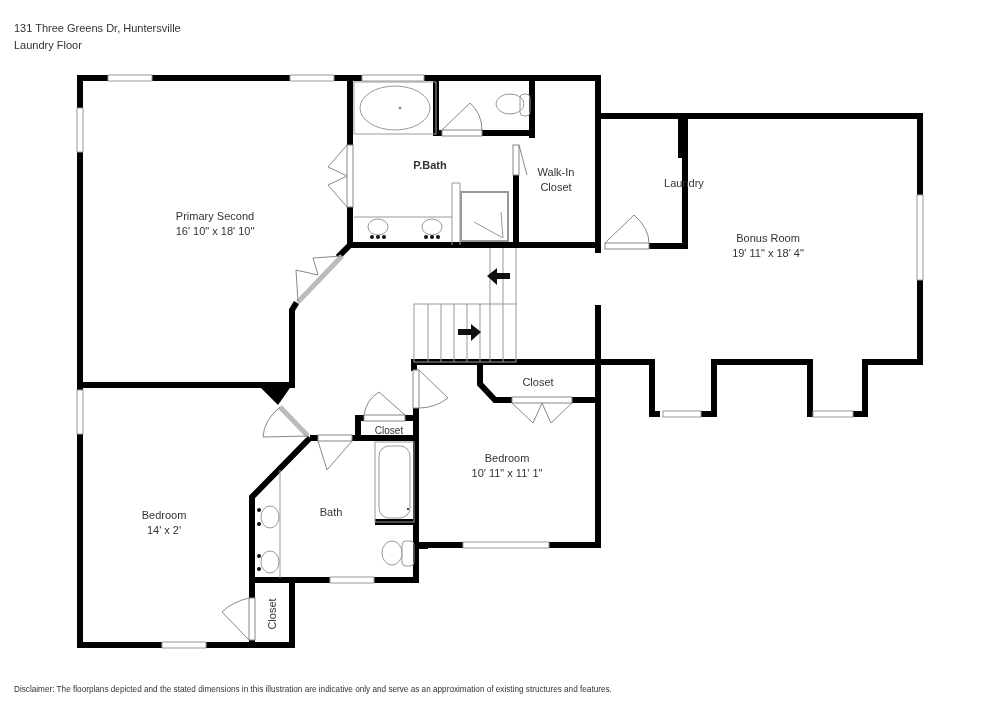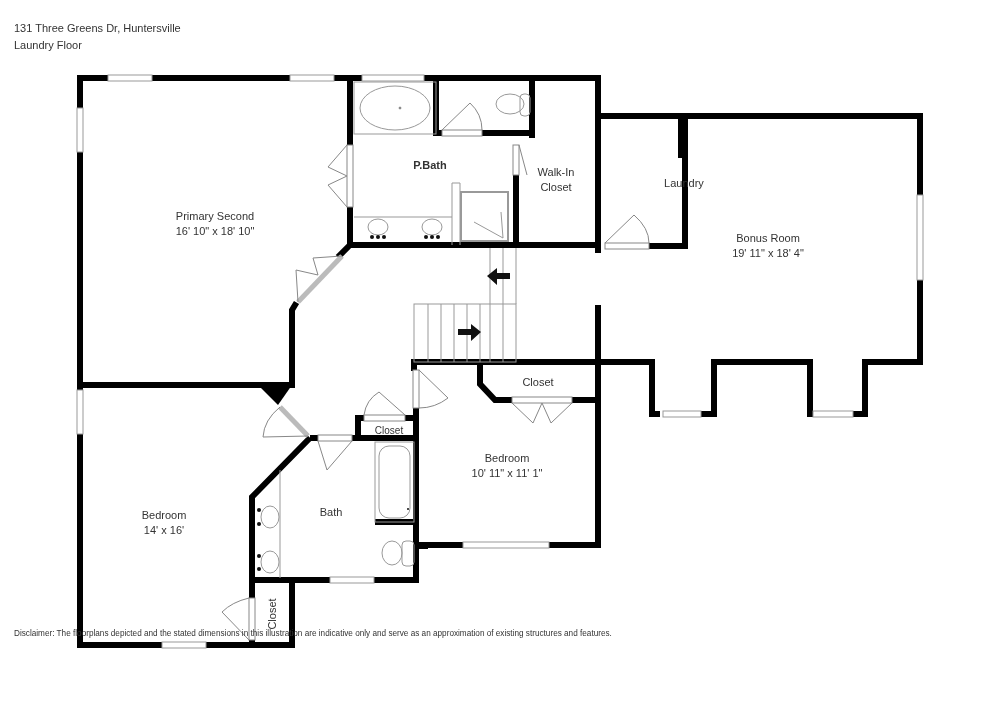--- a/index.html
+++ b/index.html
@@ -1,18 +1,18 @@
 <!DOCTYPE html>
 <html><head>
 <meta charset="utf-8">
 <style>
   html, body { margin: 0; padding: 0; background: #ffffff; }
   body { width: 1000px; height: 707px; position: relative; overflow: hidden; font-family: "Liberation Sans", sans-serif; color: #333333; }
   .header { position: absolute; left: 14px; top: 20px; font-size: 11px; line-height: 17px; color: #333; }
-  .disclaimer { position: absolute; left: 14px; top: 624px; font-size: 8.2px; line-height: 19px; color: #333; white-space: nowrap; }
+  .disclaimer { position: absolute; left: 14px; top: 680px; font-size: 8.2px; line-height: 19px; color: #333; white-space: nowrap; }
   svg.plan { position: absolute; left: 0; top: 0; }
   .lbl { position: absolute; font-size: 11px; color: #333; text-align: center; line-height: 15px; white-space: nowrap; transform: translateX(-50%); }
   .lbl span { display: block; }
   .rot { transform: translate(-50%, -50%) rotate(-90deg); }
 </style>
 </head>
 <body>
 
 <div class="header">
   <div>131 Three Greens Dr, Huntersville</div>
@@ -220,21 +220,21 @@
 </div>
 <div class="lbl" style="left:507px; top:451px;">
   <span>Bedroom</span>
   <span>10' 11" x 11' 1"</span>
 </div>
 <div class="lbl" style="left:331px; top:505px;">
   <span>Bath</span>
 </div>
 <div class="lbl" style="left:164px; top:508px;">
   <span>Bedroom</span>
-  <span>14' x 16'</span>
+  <span>14' x 2'</span>
 </div>
 <div class="lbl rot" style="left:272px; top:614px;">
   <span>Closet</span>
 </div>
 
 <div class="disclaimer">
   <div>Disclaimer: The floorplans depicted and the stated dimensions in this illustration are indicative only and serve as an approximation of existing structures and features.</div>
 </div>
 
 </body></html>

